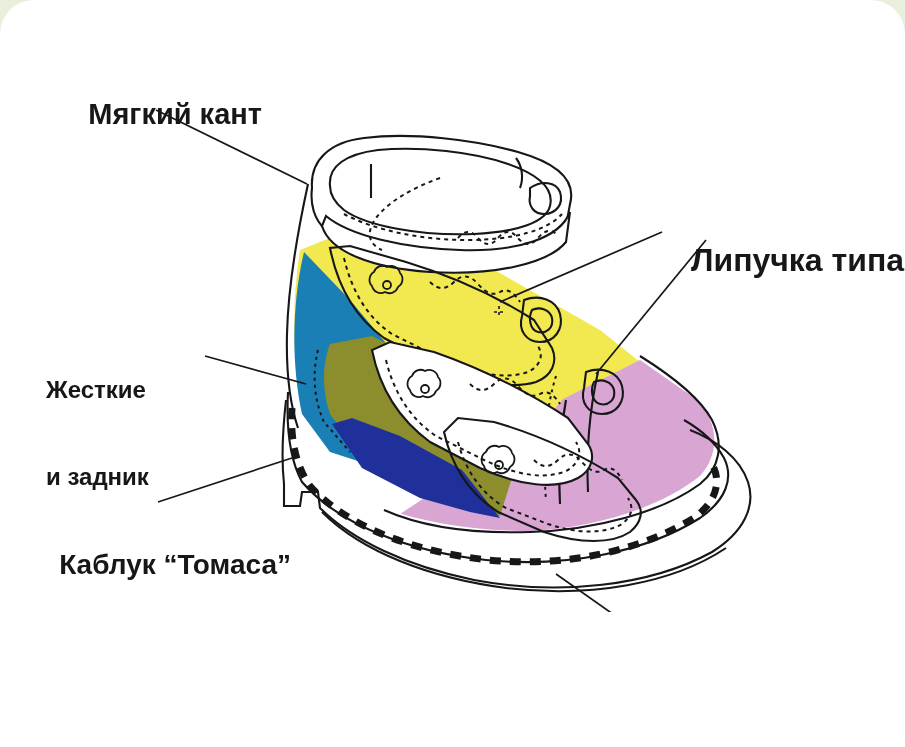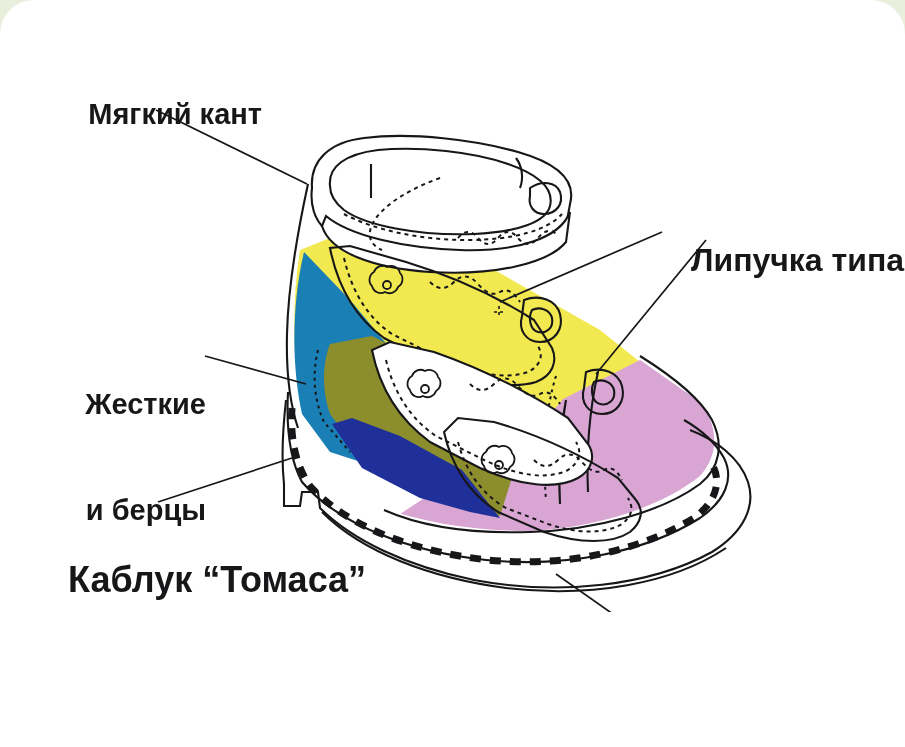--- a/index.html
+++ b/index.html
@@ -33,22 +33,22 @@
     position: absolute;
     font-family: "Liberation Sans", sans-serif;
     font-weight: bold;
     color: #17171a;
     line-height: 1.22;
     white-space: pre;
     letter-spacing: 0px;
   }
   .label-soft-edge   { left: 56px;  top: 62px;  font-size: 29px; }
   .label-tape        { left: 667px; top: 163px; font-size: 32px; margin-left: 24px; }
-  .label-stiff       { left: 46px;  top: 316px; font-size: 29px; text-align: right; width: 160px; }
-  .label-thomas      { left: 28px;  top: 514px; font-size: 36px; }
+  .label-stiff       { left: 46px;  top: 316px; font-size: 24px; text-align: left; width: 160px; }
+  .label-thomas      { left: 28px;  top: 514px; font-size: 28px; }
   .label-toe-roll    { left: 613px; top: 663px; font-size: 28px; }
 </style>
 </head>
 <body>
 
 <div id="canvas">
   <div id="page"></div>
 
   <svg class="diagram-svg" viewBox="0 0 905 747">
     <defs>
@@ -282,21 +282,21 @@
   <div class="label label-soft-edge">
     <span>Мягкий кант</span>
   </div>
 
   <div class="label label-tape">
     <div>Липучка типа</div>
   </div>
 
   <div class="label label-stiff">
     <div>Жесткие</div>
-    <div>и берцы</div>
+    <div>и задник</div>
   </div>
 
   <div class="label label-thomas">
     <span>Каблук “Томаса”</span>
   </div>
 
   <div class="label label-toe-roll">
     <div>Перекат носочной</div>
     
   </div>

